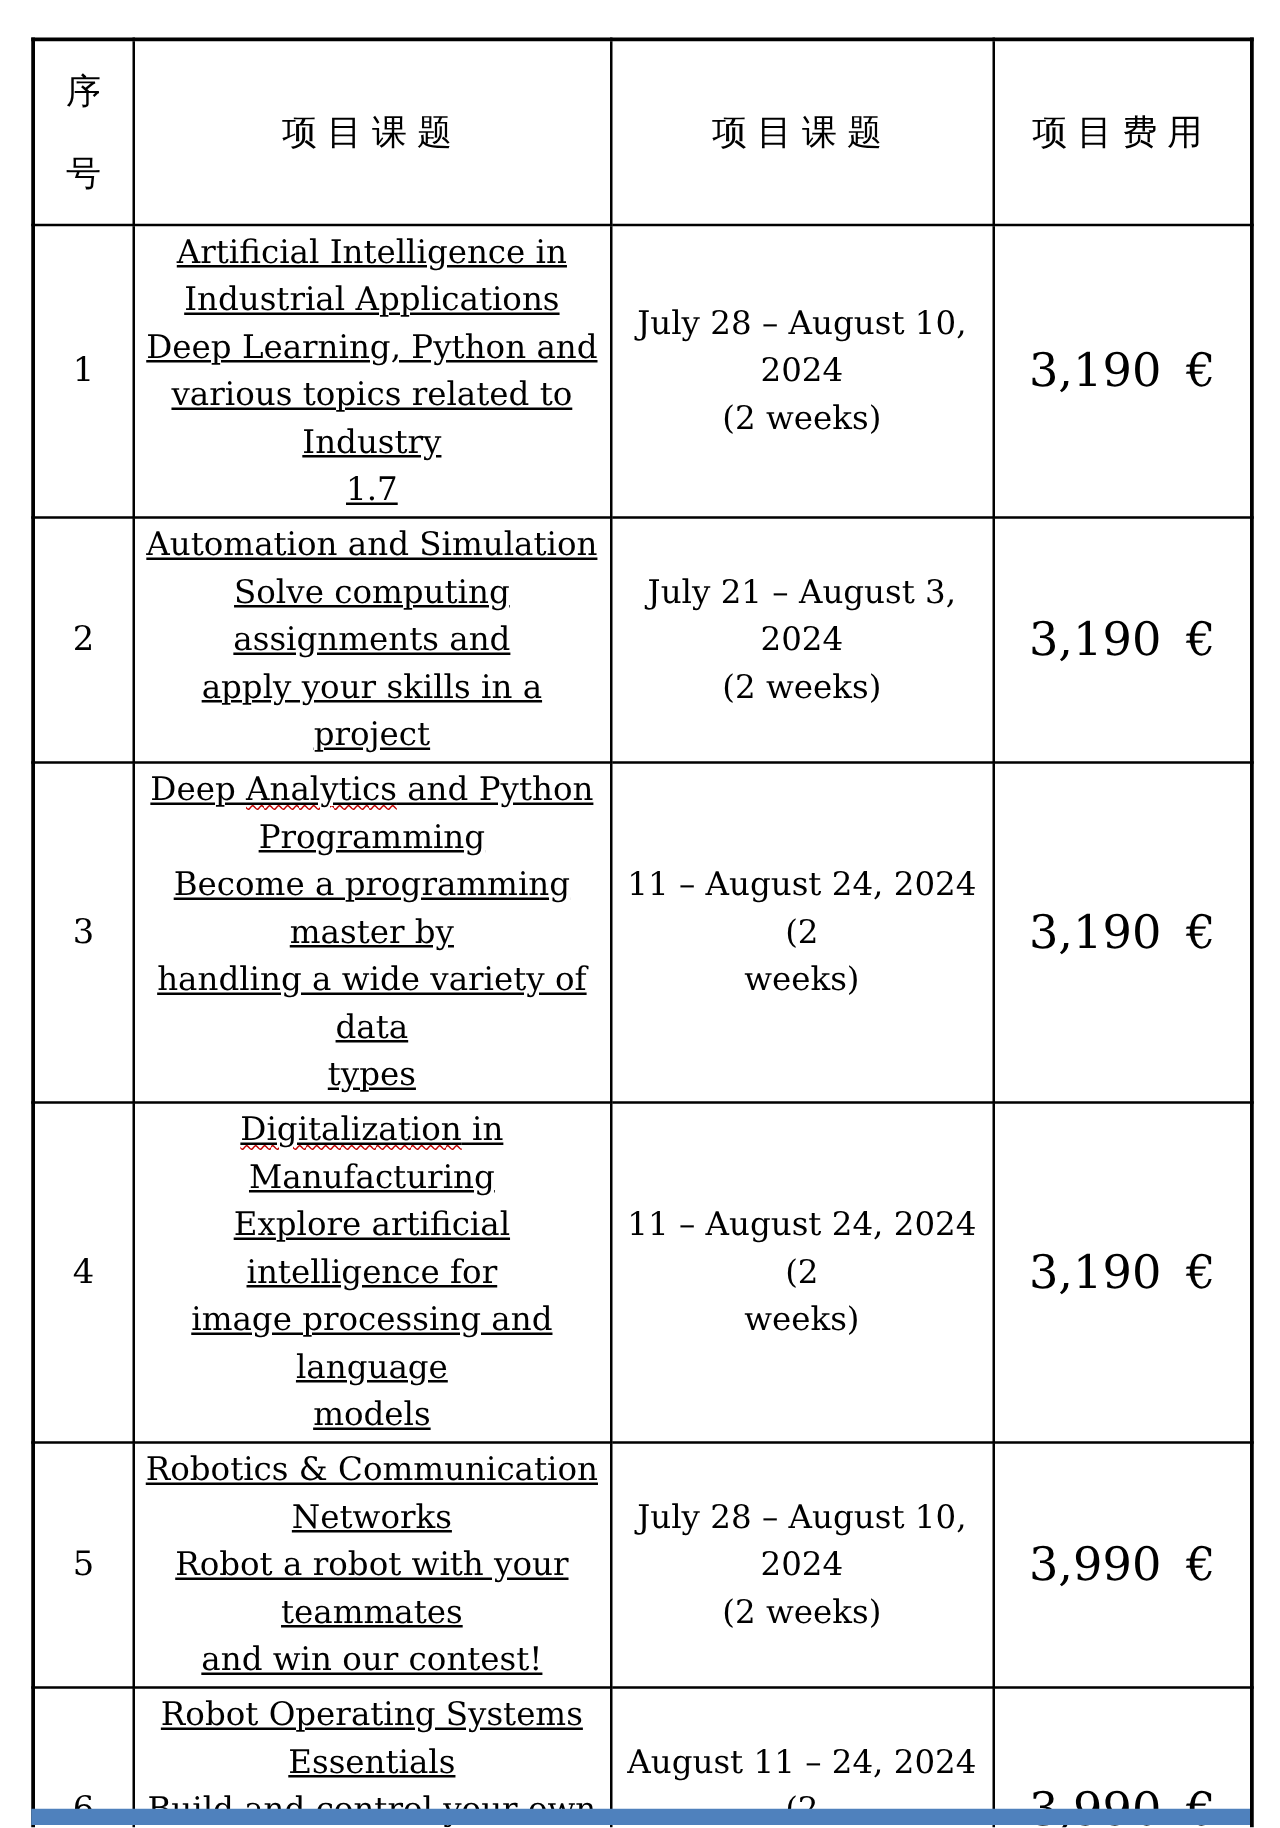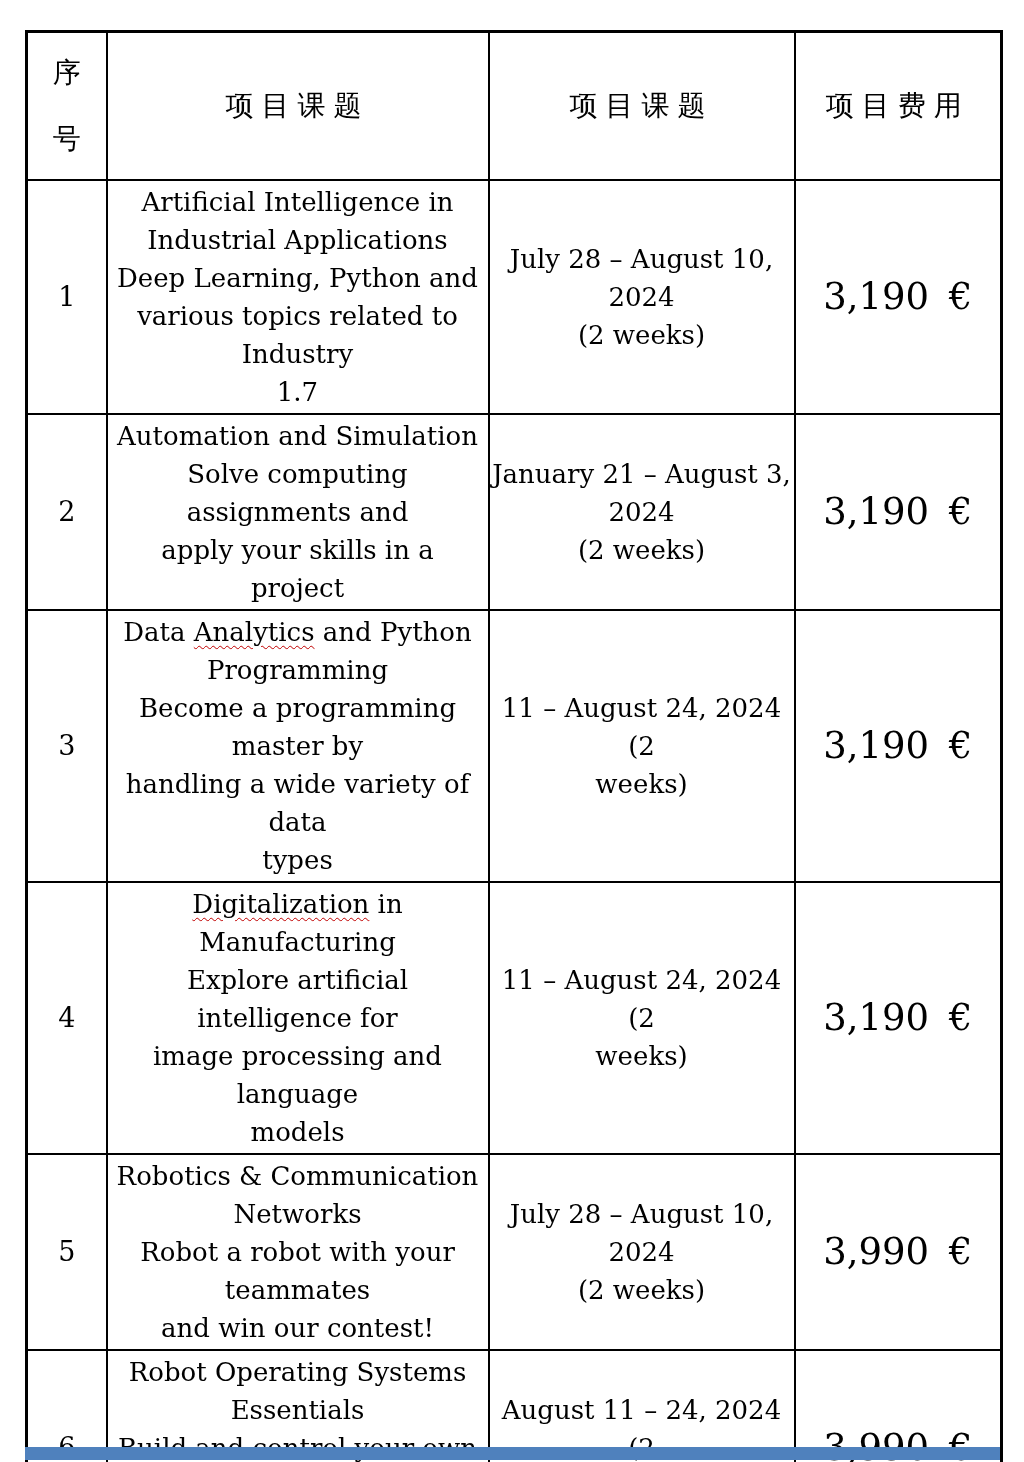--- a/index.html
+++ b/index.html
@@ -55,21 +55,21 @@
   th .hline {
     display: block;
     line-height: 66px;
     letter-spacing: 0;
   }
   
   td { font-size: 26px; line-height: 38px; }
   .pre { white-space: pre-line; }
   td.no-cell { font-size: 27px; }
   td.fee-cell { font-size: 37px; word-spacing: 8px; }
-  .topic-cell { padding: 2px 6px; }
+  .topic-cell { padding: 2px 6px; text-decoration: underline; }
   .sq {
     text-decoration: underline wavy #c00000;
     text-decoration-thickness: 1px;
     text-underline-offset: 4px;
   }
   .blue-strip {
     position: absolute;
     left: 25px;
     top: 1447px;
     width: 975px;
@@ -115,29 +115,29 @@
       <td class="fee-cell">3,190 €</td>
     </tr>
 
     <tr class="r1">
       <td class="no-cell">2</td>
       <td class="topic-cell">
         <div class="pre"><span>Automation and Simulation</span><span class="sq"></span><span></span></div>
         <div class="pre">Solve computing assignments and
 apply your skills in a project</div>
       </td>
-      <td class="pre">January 21 – August 3, 2024
+      <td class="pre">July 21 – August 3, 2024
 (2 weeks)</td>
       <td class="fee-cell">3,190 €</td>
     </tr>
 
     <tr class="r2">
       <td class="no-cell">3</td>
       <td class="topic-cell">
-        <div class="pre"><span>Data </span><span class="sq">Analytics</span><span> and Python
+        <div class="pre"><span>Deep </span><span class="sq">Analytics</span><span> and Python
 Programming</span></div>
         <div class="pre">Become a programming master by
 handling a wide variety of data
 types</div>
       </td>
       <td class="pre">11 – August 24, 2024 (2
 weeks)</td>
       <td class="fee-cell">3,190 €</td>
     </tr>
 

